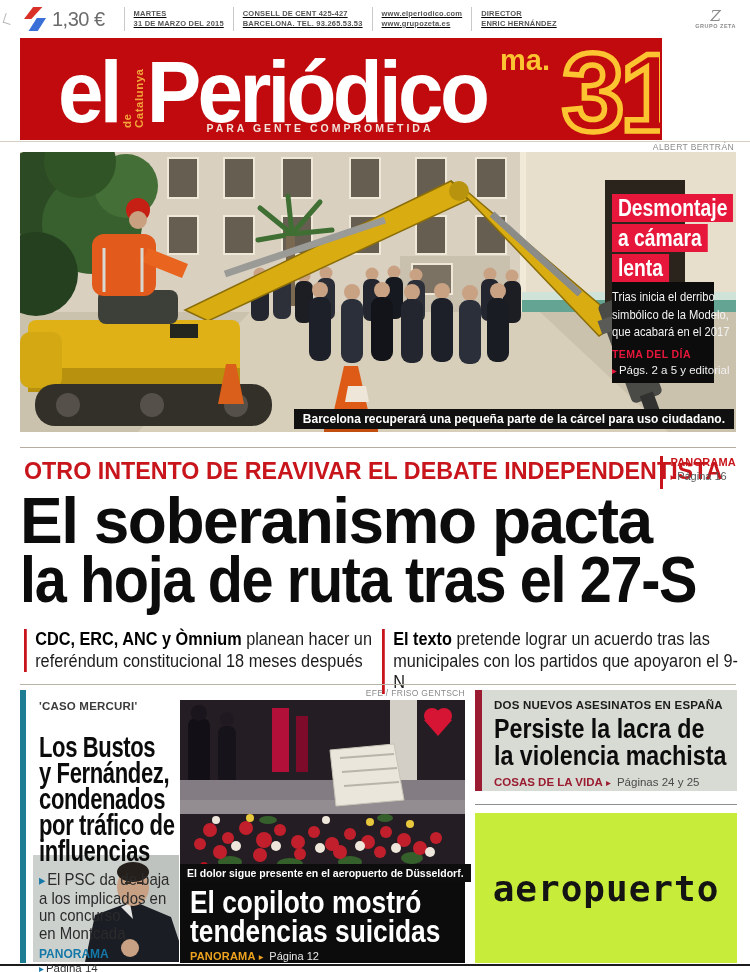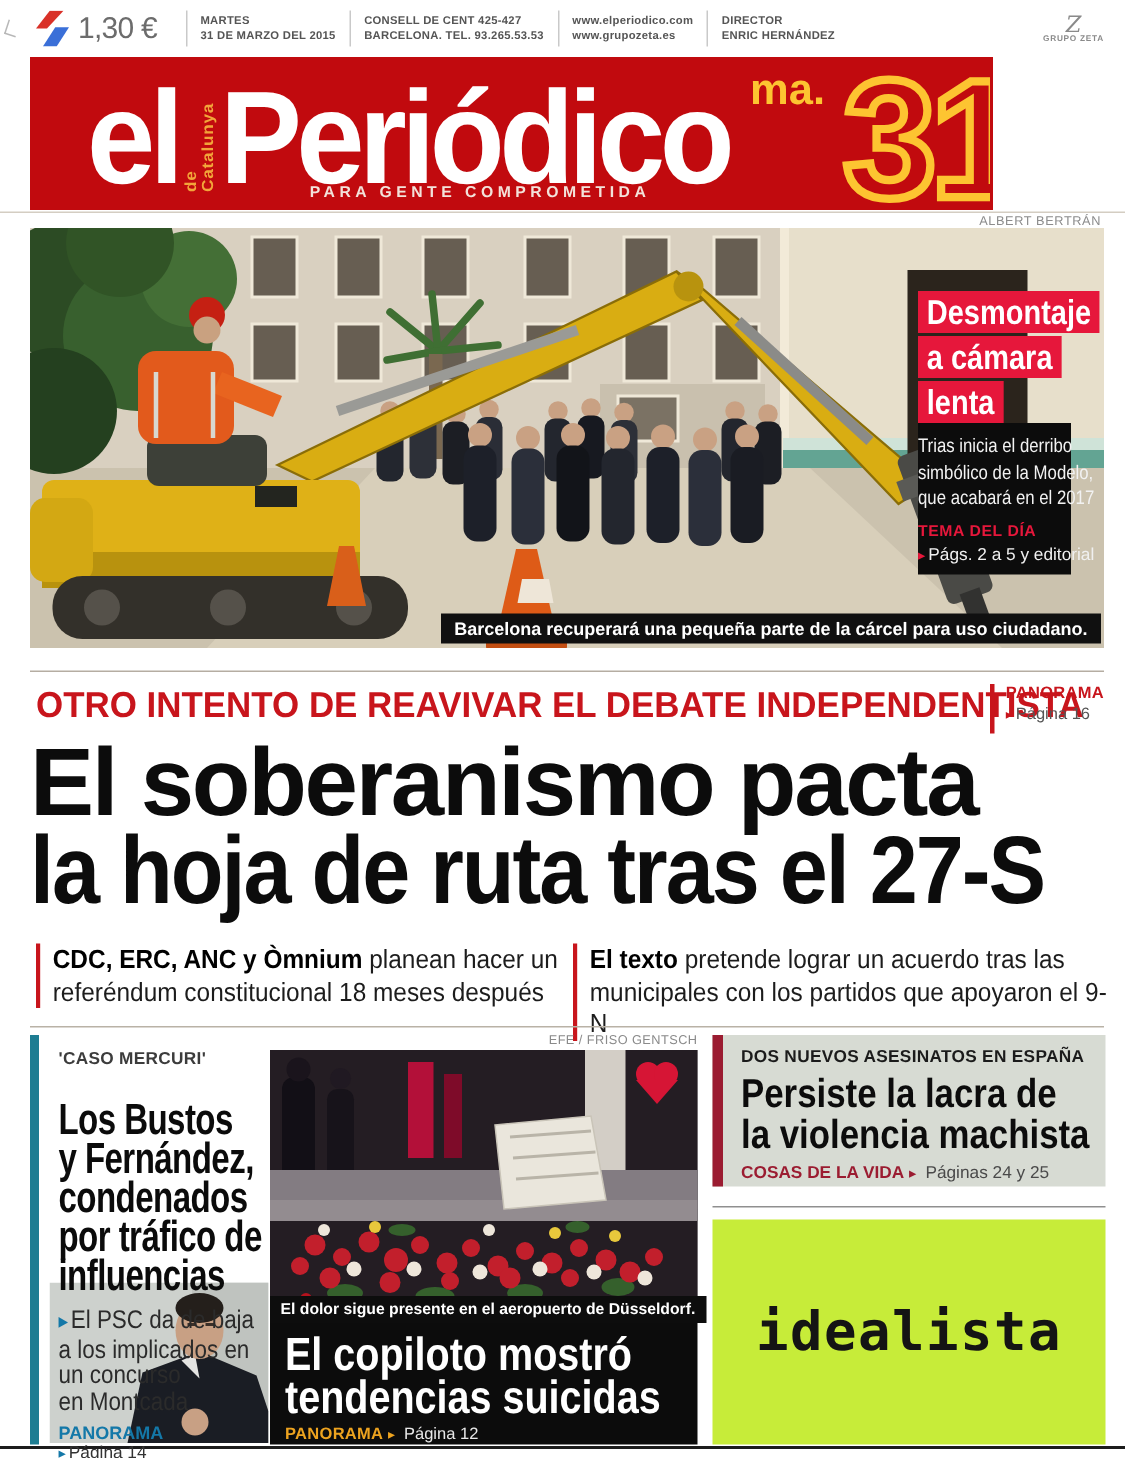--- a/index.html
+++ b/index.html
@@ -8,21 +8,21 @@
           font-family:"Liberation Sans", sans-serif; overflow:hidden; }
 
   
   .topbar { position:absolute; left:0; top:0; width:750px; height:38px;
             display:flex; align-items:center; padding:0 8px 0 4px; background:#fff; }
   .fold-mark { width:8px; height:10px; border-left:1.5px solid #9a9a9a; border-bottom:1.5px solid #9a9a9a;
                transform:rotate(18deg); opacity:.7; margin-right:12px; }
   .zeta-flash { width:22px; height:24px; margin-right:6px; }
   .price { font-size:20px; color:#6c6c6c; letter-spacing:-.5px; margin-right:10px; }
   .tb-sec { border-left:1px solid #c9c9c9; padding-left:9px; margin-left:9px; height:24px;
-            display:flex; flex-direction:column; justify-content:center; }
+            display:flex; flex-direction:column; justify-content:center;text-decoration:underline; }
   .tb-sec .l1, .tb-sec .l2 { font-size:7.5px; font-weight:bold; color:#555; letter-spacing:.2px; line-height:10px; white-space:nowrap; }
   .tb-spacer { flex:1; }
   .grupozeta { display:flex; flex-direction:column; align-items:center; margin-right:6px; }
   .gz-z { font-family:"DejaVu Serif", serif; font-style:italic; font-size:15px; color:#8a8a8a; line-height:14px; }
   .gz-label { font-size:5.5px; font-weight:bold; color:#8a8a8a; letter-spacing:.5px; }
 
   
   .masthead { position:absolute; left:20px; top:38px; width:642px; height:102px; background:#c10a0e; }
   .logo-row { position:absolute; left:38px; top:0px; height:100px; display:flex; align-items:flex-end;
               transform:scaleX(.93); transform-origin:left bottom; }
@@ -446,18 +446,18 @@
         <span class="gv-hl-line">Persiste la lacra de</span>
         <span class="gv-hl-line">la violencia machista</span>
       </div>
       <div class="gv-foot">
         <span class="gv-sec">COSAS DE LA VIDA</span>
         <span class="arr dred">▸</span><span class="gv-page">Páginas 24 y 25</span>
       </div>
     </div>
     <div class="right-rule"></div>
     <div class="ad">
-      <span class="ad-text">idealista</span>
+      <span class="ad-text">aeropuerto</span>
     </div>
   </section>
 
   <div class="bottom-rule"></div>
 </div>
 
 </body></html>

